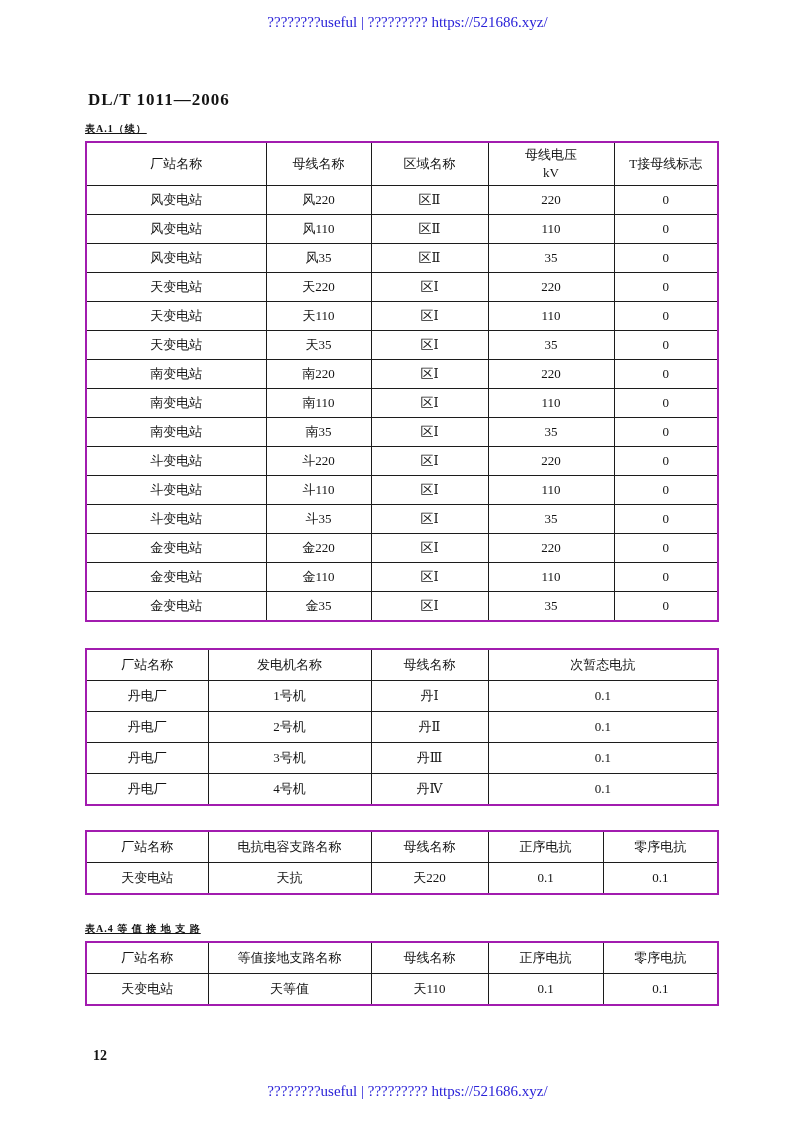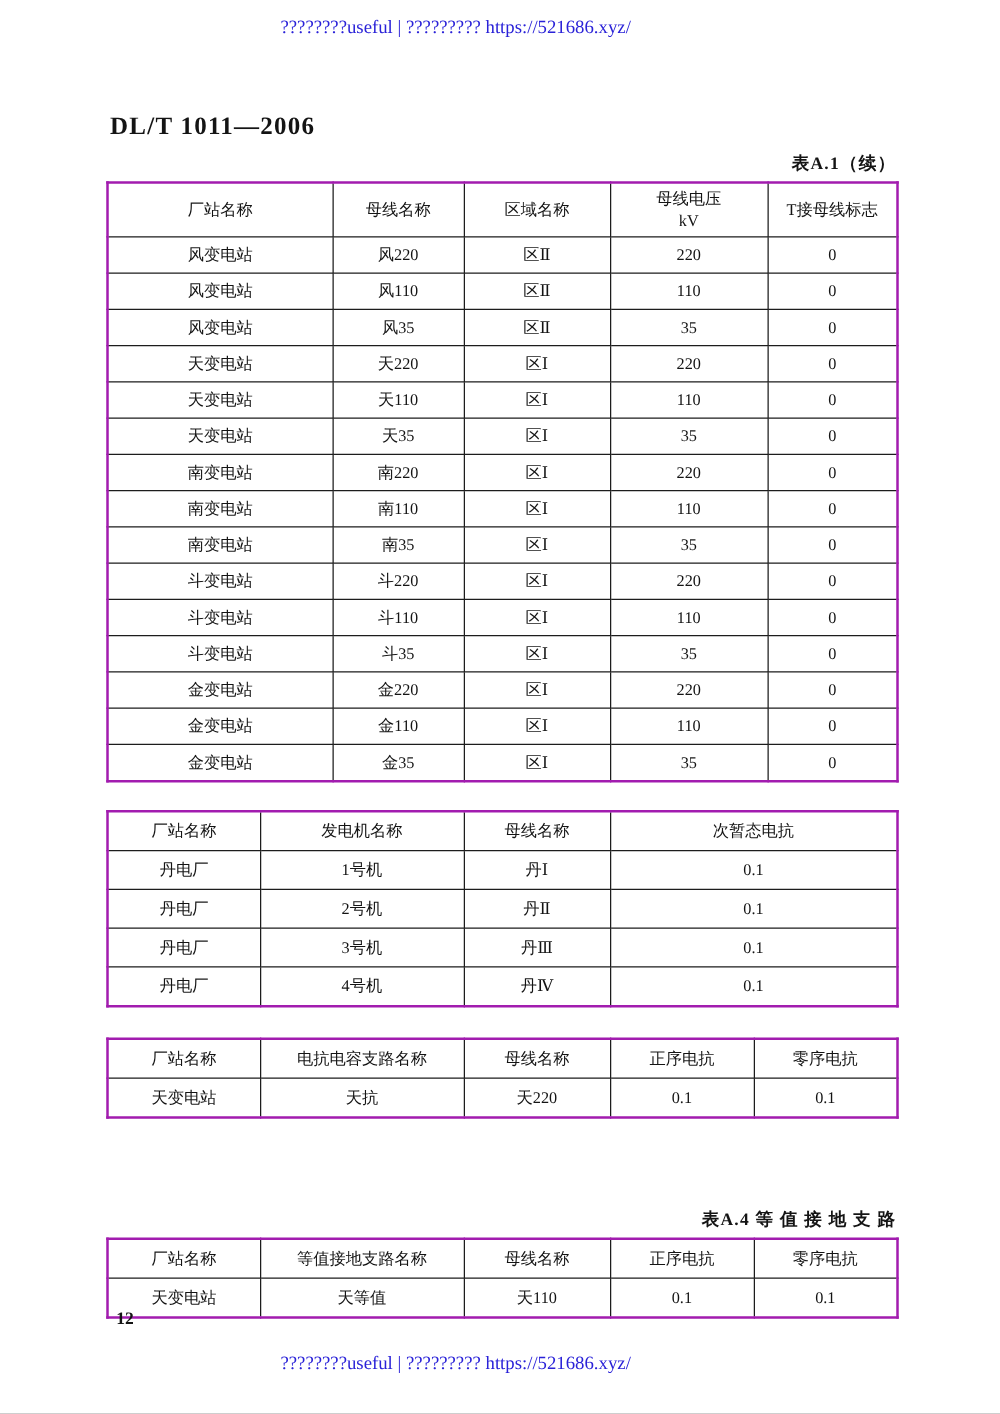--- a/index.html
+++ b/index.html
@@ -10,38 +10,39 @@
     background:#ffffff;
     font-family:"Liberation Serif","DejaVu Serif",serif;
     color:#141414;
     overflow:hidden;
   }
   .promo{
     position:absolute;left:0;width:729px;text-align:center;
     color:#2a22d8;font-size:15px;
     font-family:"Liberation Serif","DejaVu Serif",serif;
     cursor:pointer;
+    padding-left:43px;
   }
   .promo.top{top:14px;}
   .promo.bottom{top:1083px;}
   .doc-code{
     position:absolute;left:88px;top:90px;
-    font-weight:bold;font-size:20px;letter-spacing:1px;
+    font-weight:bold;font-size:17px;letter-spacing:1px;
     font-family:"Liberation Serif","DejaVu Serif",serif;
   }
   .page-number{
     position:absolute;left:93px;top:1048px;
     font-weight:bold;font-size:14px;
   }
   .section{
     position:absolute;left:85px;width:632px;
   }
   .tbl-title{
-    text-align:right;font-weight:bold;font-size:14px;
-    margin:0 0 5px 0;letter-spacing:1px;
+    text-align:left;font-weight:bold;font-size:10px;
+    margin:0 0 5px 0;letter-spacing:1px;text-decoration:underline;
   }
   table.grid{
     width:632px;border-collapse:collapse;table-layout:fixed;
     border:2px solid #a21caf;
     font-size:13px;
   }
   table.grid th, table.grid td{
     border:1px solid #1c1c1c;
     text-align:center;vertical-align:middle;
     padding:0 2px;font-weight:normal;
@@ -49,21 +50,21 @@
   }
   table.grid th{white-space:pre-line;line-height:1.35;}
   .a1 td{height:28px;}
   .a1 th{height:42px;}
   .a2 td, .a2 th{height:30px;}
   .a3 td, .a3 th{height:30px;}
   .a4 td, .a4 th{height:30px;}
   .sec-a1{top:122px;}
   .sec-a2{top:648px;}
   .sec-a3{top:830px;}
-  .sec-a4{top:922px;margin-top:45px;}
+  .sec-a4{top:922px;}
 </style>
 </head>
 <body>
 
 <div class="page">
 
   <div class="promo top">????????useful | ????????? https://521686.xyz/</div>
 
   <div class="doc-code">DL/T 1011—2006</div>
 

